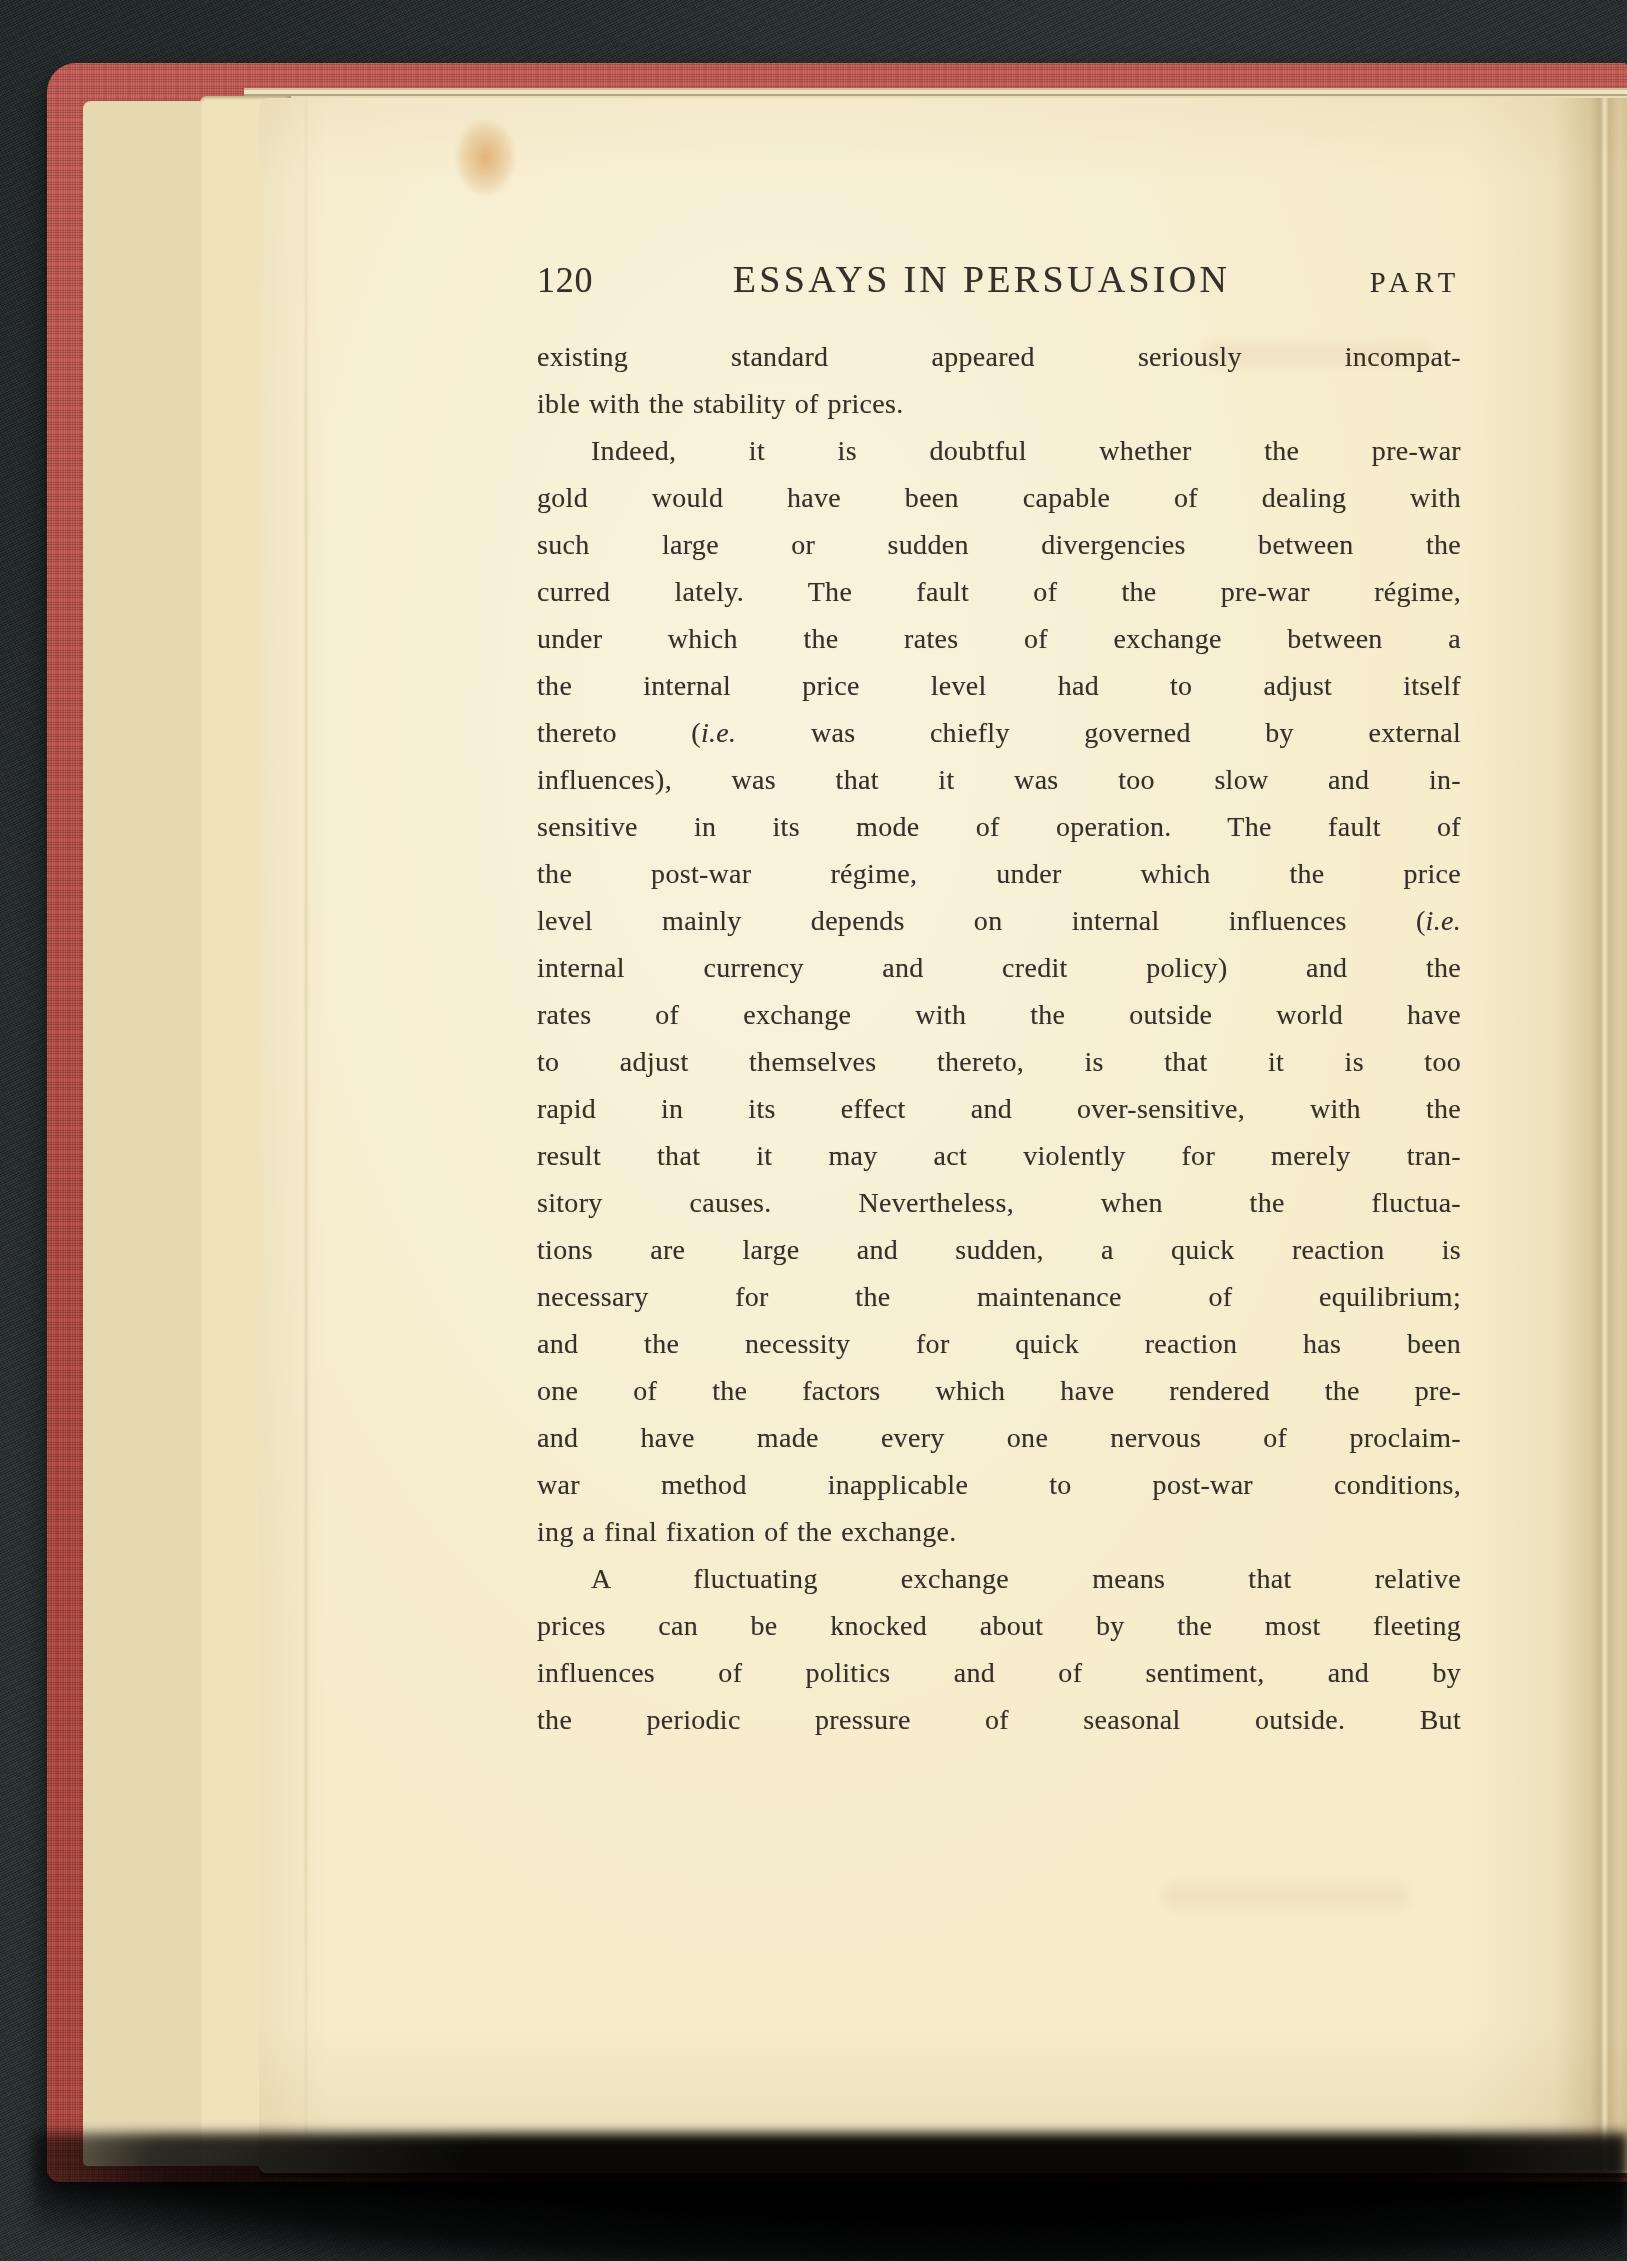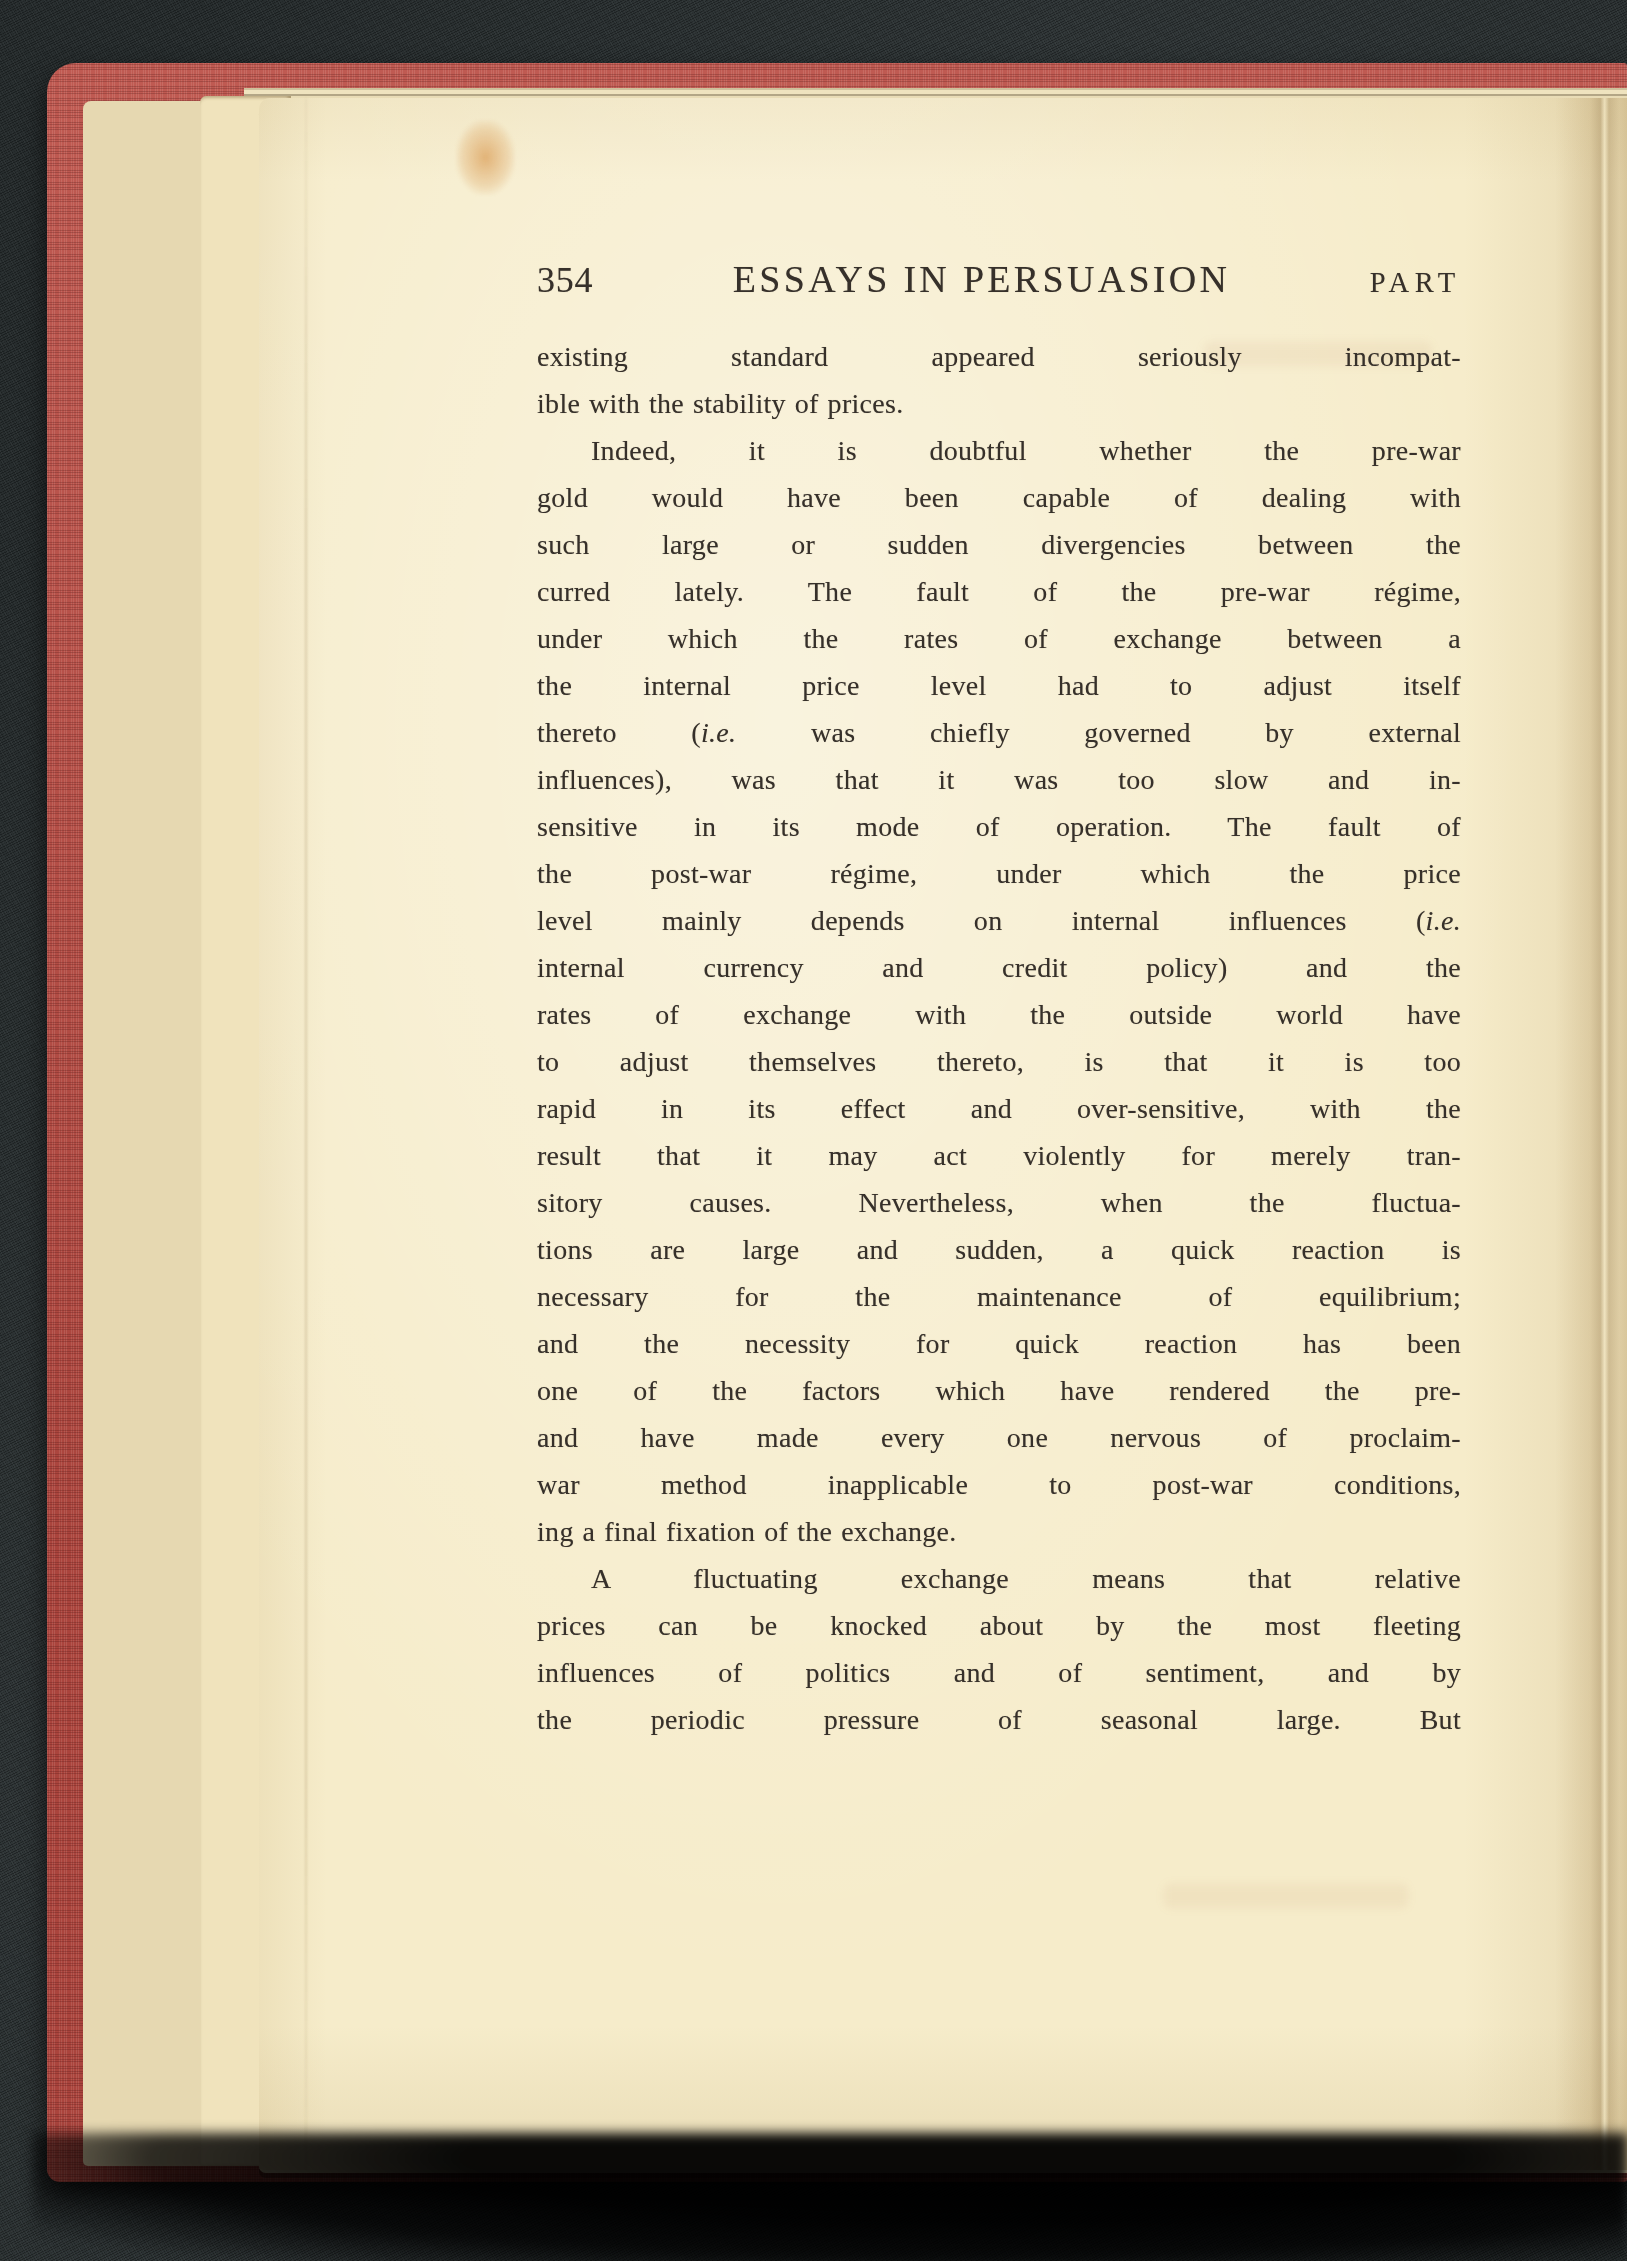--- a/index.html
+++ b/index.html
@@ -150,21 +150,21 @@
     <div class="left-crease"></div>
     <div class="gutter-shade"></div>
   </div>
 
   <div class="stain"></div>
   <div class="showthrough st1"></div>
   <div class="showthrough st2"></div>
 
   <div class="text-block">
     <div class="running-head">
-      <span class="folio">354</span>
+      <span class="folio">120</span>
       <span class="running-title">ESSAYS IN PERSUASION</span>
       <span class="part-label">PART</span>
     </div>
     <div class="body-text">
         <div class="tline j"><span>existing standard appeared seriously incompat-</span></div>
         <div class="tline"><span>ible with the stability of prices.</span></div>
         <div class="tline j ind"><span>Indeed, it is doubtful whether the pre-war</span></div>
         <div class="tline j"><span>gold would have been capable of dealing with</span></div>
         <div class="tline j"><span>such large or sudden divergencies between the</span></div>
         <div class="tline j"><span>curred lately. The fault of the pre-war régime,</span></div>
@@ -184,20 +184,20 @@
         <div class="tline j"><span>tions are large and sudden, a quick reaction is</span></div>
         <div class="tline j"><span>necessary for the maintenance of equilibrium;</span></div>
         <div class="tline j"><span>and the necessity for quick reaction has been</span></div>
         <div class="tline j"><span>one of the factors which have rendered the pre-</span></div>
         <div class="tline j"><span>and have made every one nervous of proclaim-</span></div>
         <div class="tline j"><span>war method inapplicable to post-war conditions,</span></div>
         <div class="tline"><span>ing a final fixation of the exchange.</span></div>
         <div class="tline j ind"><span>A fluctuating exchange means that relative</span></div>
         <div class="tline j"><span>prices can be knocked about by the most fleeting</span></div>
         <div class="tline j"><span>influences of politics and of sentiment, and by</span></div>
-        <div class="tline j"><span>the periodic pressure of seasonal large. But</span></div>
+        <div class="tline j"><span>the periodic pressure of seasonal outside. But</span></div>
       </div>
   </div>
 
   <div class="under-shadow"></div>
 
 </div>
 
 
 </body></html>

